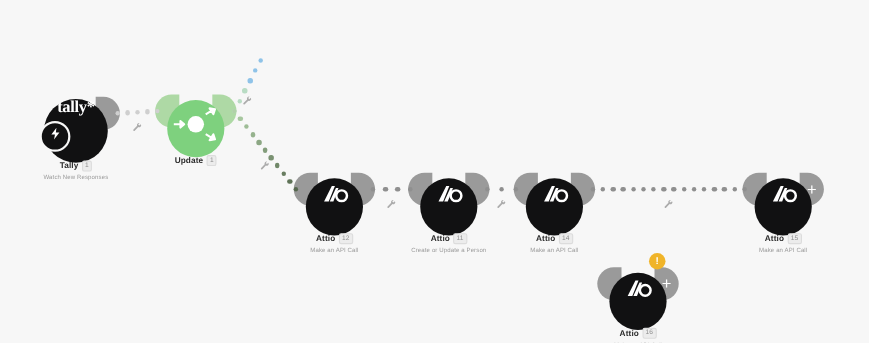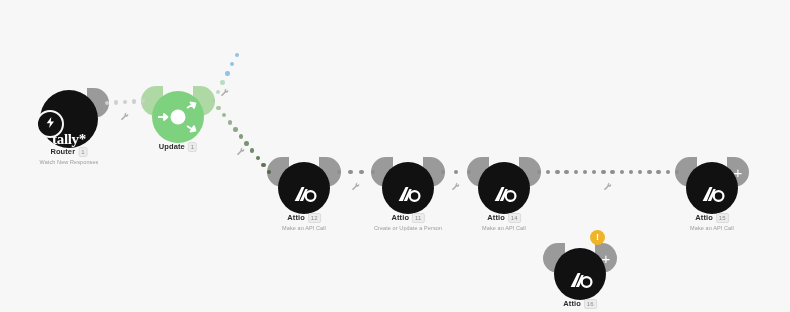--- a/index.html
+++ b/index.html
@@ -10,21 +10,21 @@
     overflow:hidden;
     position:relative;
   }
   #canvas{position:absolute;left:0;top:0;width:790px;height:312px;}
 
   
   .node{position:absolute;}
   .bubble{
     position:absolute;left:0;top:16px;
     border-radius:50%;
-    display:flex;align-items:flex-end;justify-content:center;
+    display:flex;align-items:flex-start;justify-content:center;
     box-sizing:border-box;
   }
   .bubble.black{background:#111112;}
   .bubble.green{background:#7ed17e;}
   .bubble.blue{background:#ffffff;}
 
   
   .port{
     position:absolute;top:50%;
     width:22px;height:30px;
@@ -103,21 +103,21 @@
       <div class="port right grey" style="left: 47px;"></div>
       <div class="bubble black" style="width: 58px; height: 58px;">
         <span class="tally-mark">tally*</span>
       </div>
       <div class="bolt-badge" style="left: -4px; top: 36px;">
         <span><svg viewBox="0 0 24 24" width="13" height="13">
             <path d="M13.5 2 L5 13.5 H11 L9.5 22 L18.5 10 H12.5 Z" fill="#fff"></path>
           </svg></span>
       </div>
       <div class="nlabel" style="top: 66px;"><div class="ntitle">
-          <span>Router</span>
+          <span>Tally</span>
           <span class="nbadge">1</span>
         </div><div class="nsub">Watch New Responses</div></div>
     </div>
     <div class="node" style="left: 152px; top: 75px; width: 52px; height: 52px;">
       <div class="port left green" style="left: -11px;"></div>
       <div class="port right green" style="left: 41px;"></div>
       <div class="bubble green" style="width: 52px; height: 52px;">
         <span><svg viewBox="0 0 44 44" class="router-glyph">
             <circle cx="22" cy="22" r="7.5" fill="#fff"></circle>
             <path d="M2 22h9M8 19l3.5 3L8 25z" stroke="#fff" stroke-width="1.8" fill="#fff" stroke-linejoin="round"></path>

